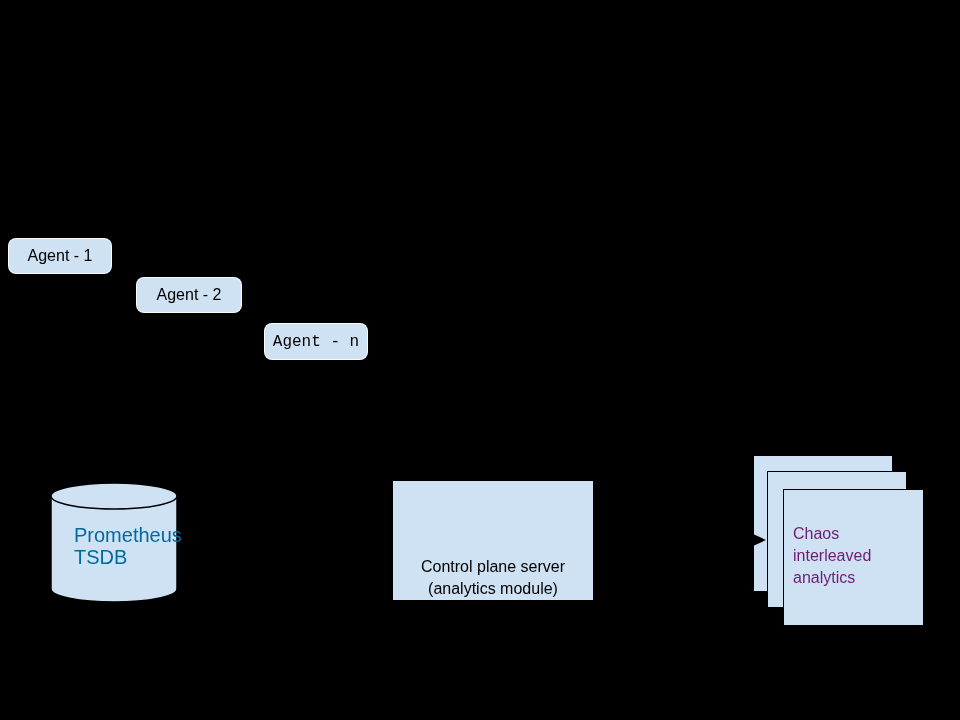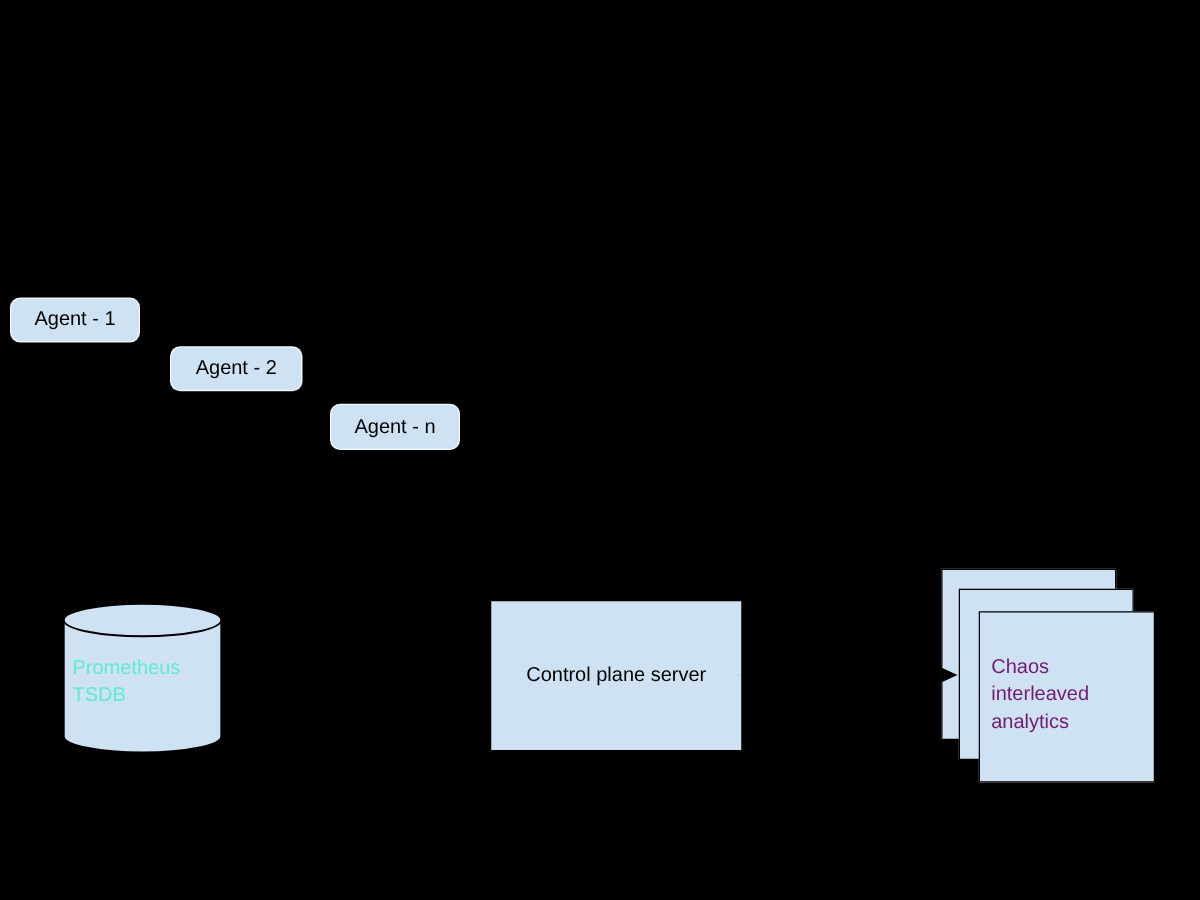--- a/index.html
+++ b/index.html
@@ -24,53 +24,53 @@
     border-radius: 8px;
     display: flex;
     align-items: center;
     justify-content: center;
     font-size: 16px;
     color: #000000;
     box-sizing: border-box;
   }
   .agent-1 { left: 8px;   top: 238px; width: 104px; height: 36px; }
   .agent-2 { left: 136px; top: 277px; width: 106px; height: 36px; }
-  .agent-n { left: 264px; top: 323px; width: 104px; height: 37px; }
+  .agent-n { left: 264px; top: 323px; width: 104px; height: 37px; font-family: Liberation Mono, monospace; }
 
   
   .cylinder-wrap {
     position: absolute;
     left: 49px;
     top: 482px;
     width: 130px;
     height: 121px;
   }
   .cylinder-label {
     position: absolute;
-    left: 9px;
+    left: 25px;
     top: 42px;
-    font-size: 16px;
+    font-size: 20px;
     line-height: 22px;
-    color: #5eead4;
+    color: #0369a1;
     white-space: nowrap;
   }
   .cylinder-label span { display: block; }
 
   
   .control-plane {
     position: absolute;
     left: 393px;
     top: 481px;
     width: 200px;
     height: 119px;
     background: #cfe2f3;
     display: flex;
-    flex-direction: row;
+    flex-direction: column;
     align-items: center;
-    justify-content: center;
+    justify-content: flex-end;
     text-align: center;
     font-size: 16px;
     line-height: 22px;
     color: #000000;
     box-sizing: border-box;
   }
   .control-plane span { display: block; }
 
   
   .page {
@@ -123,20 +123,21 @@
       <ellipse cx="65" cy="14" rx="63" ry="13" fill="#cfe2f3" stroke="#000000" stroke-width="1.5"></ellipse>
     </svg>
     <div class="cylinder-label">
       <span>Prometheus</span>
       <span>TSDB</span>
     </div>
   </div>
 
   <div class="control-plane">
     <span>Control plane server</span>
+    <span>(analytics module)</span>
   </div>
 
   <div class="page page-back"></div>
 
   <svg class="connector" width="173" height="14" viewBox="0 0 173 14">
     <line x1="0" y1="7" x2="160" y2="7" stroke="#000000" stroke-width="2"></line>
     <polygon points="160,1 173,7 160,13" fill="#000000"></polygon>
   </svg>
 
   <div class="page page-mid"></div>

